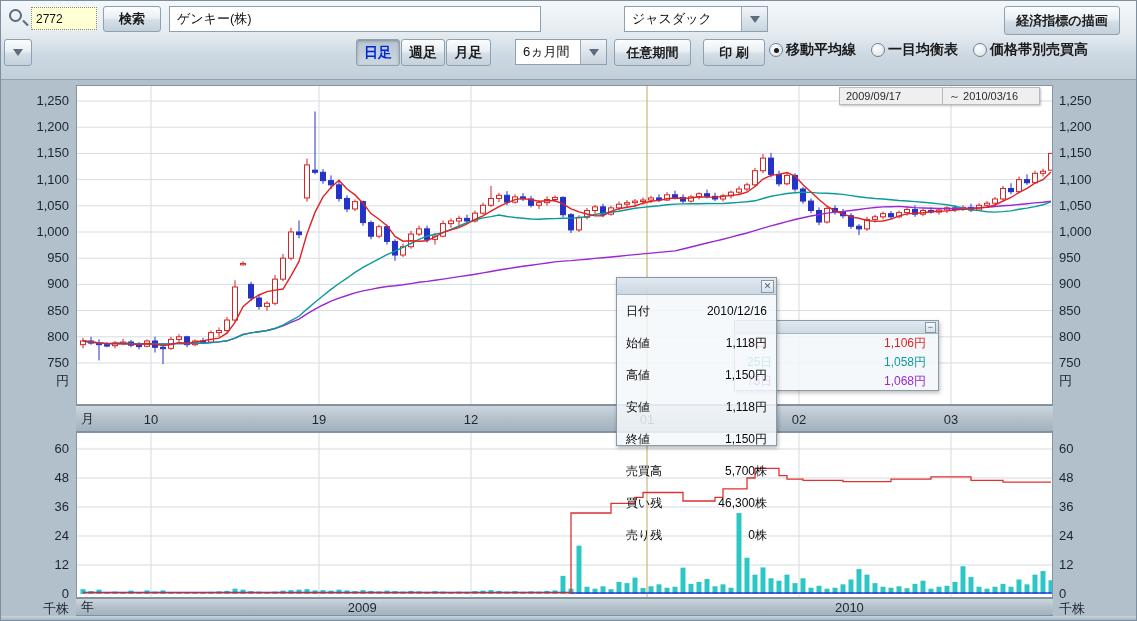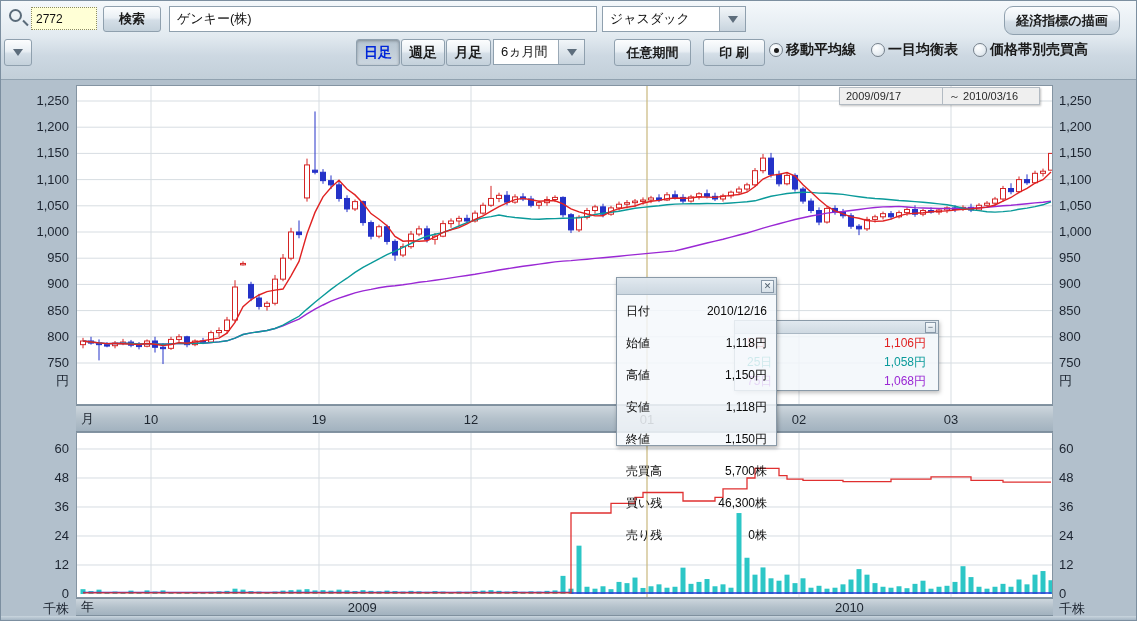--- a/index.html
+++ b/index.html
@@ -10,29 +10,29 @@
     background:linear-gradient(#f4f8fb 0%,#e2eaf0 45%,#cdd8e2 70%,#c2cfd9 100%);
     border-bottom:1px solid #91a2b0;}
   .mag{position:absolute;left:8px;top:8px;width:13px;height:13px;border:2px solid #5a6b7a;border-radius:50%;}
   .mag::after{content:"";position:absolute;left:11px;top:11px;width:7px;height:2px;background:#5a6b7a;transform:rotate(45deg);}
   .code-input{position:absolute;left:30px;top:6px;width:66px;height:23px;background:#ffffd6;
     border:1px dotted #8a8a66;font-size:12px;padding:0 4px;color:#111;}
   .tb-btn{position:absolute;background:linear-gradient(#fcfdfe 0%,#e9eff4 45%,#d4dee7 55%,#c4d1db 100%);
     border:1px solid #8fa0ae;border-radius:3px;font-size:13px;font-weight:600;color:#1b1b1b;
     display:flex;align-items:center;justify-content:center;cursor:pointer;}
   .search-btn{left:102px;top:5px;width:58px;height:26px;}
-  .company-input{position:absolute;left:168px;top:5px;width:428px;height:26px;background:#fff;
+  .company-input{position:absolute;left:168px;top:5px;width:372px;height:26px;background:#fff;
     border:1px solid #8fa0ae;font-size:13px;padding:0 7px;color:#111;}
-  .selectbox{position:absolute;background:#fff;border:1px solid #8fa0ae;display:flex;align-items:center;}
+  .selectbox{position:absolute;background:#fff;border:1px solid #8fa0ae;display:flex;align-items:center;margin-left:22px;}
   .exchange-select{left:601px;top:5px;width:144px;height:26px;}
   .sel-text{flex:1;font-size:13px;padding-left:7px;color:#111;}
   .sel-arrow{width:26px;height:100%;background:linear-gradient(#f2f6f9,#c8d4de);border-left:1px solid #9aa9b6;
     display:flex;align-items:center;justify-content:center;}
   .tri{width:0;height:0;border-left:5px solid transparent;border-right:5px solid transparent;border-top:7px solid #5d6d7c;}
-  .indicator-btn{left:1003px;top:5px;width:116px;height:29px;border-radius:9px;}
+  .indicator-btn{left:1003px;top:5px;width:116px;height:29px;}
   .dd-btn{left:3px;top:38px;width:28px;height:27px;}
   .tab{position:absolute;top:38px;height:27px;font-size:14px;}
   .tab-daily{left:355px;width:44px;background:linear-gradient(#b7c5d1,#ccd7e0);color:#0026d9;font-weight:700;
     box-shadow:inset 0 1px 3px rgba(0,0,0,.3);}
   .tab-weekly{left:400px;width:44px;}
   .tab-monthly{left:445px;width:45px;}
   .period-select{left:492px;top:38px;width:92px;height:26px;}
   .custom-btn{left:613px;top:38px;width:77px;height:27px;}
   .print-btn{left:702px;top:38px;width:62px;height:27px;}
   .radio-group{position:absolute;left:768px;top:40px;display:flex;gap:15px;align-items:center;}

